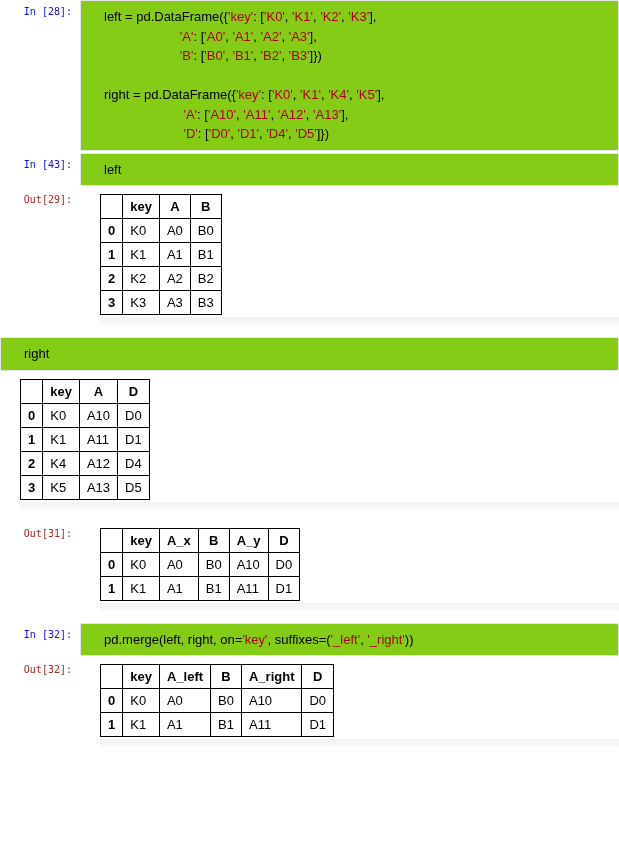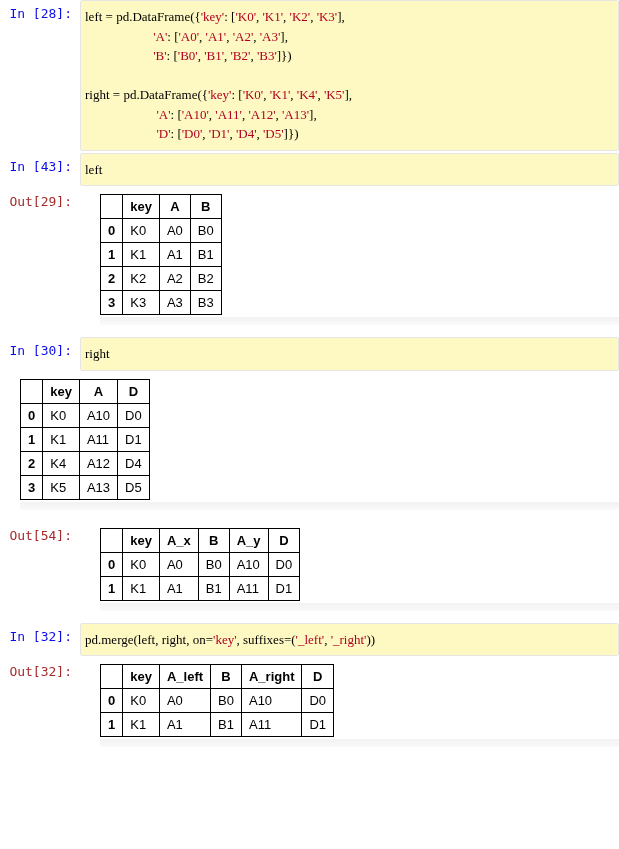--- a/index.html
+++ b/index.html
@@ -1,21 +1,21 @@
 <!DOCTYPE html>
 <html><head>
 <meta charset="utf-8">
 <style>
 body { font-family: Consolas, Menlo, monospace; font-size: 13px; margin: 0; padding: 0; background: #fff; color: #000; width: 619px; }
 .cell { display: flex; margin-bottom: 2px; }
-.prompt { width: 80px; flex-shrink: 0; text-align: right; padding: 6px 8px 0 0; font-size: 13px; box-sizing: border-box; }
+.prompt { width: 80px; flex-shrink: 0; text-align: right; padding: 6px 8px 0 0; font-size: 10px; box-sizing: border-box; }
 .prompt-in { color: #0d0de6; }
 .prompt-out { color: #a52a2a; }
 .area { flex: 1; overflow: hidden; }
-.input-area { background: #fef9c3; border: 1px solid #e5e5e5; border-radius: 2px; padding: 6px 4px; white-space: pre; font-family: Liberation Serif, serif; font-size: 13px; line-height: 1.5; }
+.input-area { background: #84cc16; border: 1px solid #e5e5e5; border-radius: 2px; padding: 6px 23px; white-space: pre; font-family: Liberation Sans, sans-serif; font-size: 13px; line-height: 1.5; }
 .output-area { padding: 4px 0 0 0; }
 .df { border-collapse: collapse; margin: 2px 12px 2px 20px; }
 .df th, .df td { border: 1px solid #000; padding: 4px 7px; font-size: 13px; white-space: nowrap; }
 .df th { font-weight: bold; background: #fff; font-family: Arial, sans-serif; }
 .df td { font-family: Arial, sans-serif; }
 .df .corner { border: 1px solid #000; background: #fff; }
 .tok-kw  { color: #000; }
 .tok-str { color: #b00020; }
 .tok-fn  { color: #000; }
 .tok-op  { color: #000; }
@@ -79,21 +79,20 @@
               <td>K3</td>
               <td>A3</td>
               <td>B3</td>
             </tr>
           </tbody>
         </table>
         <div class="scrollshadow"></div>
       </div>
     </div>
     <div class="cell">
-      <div class="prompt prompt-in">In  [30]:</div>
       <div class="area">
         <div class="input-area"><span class="tok-kw">right</span></div>
       </div>
     </div>
     <div class="cell">
       <div class="area output-area">
         <table class="df">
           <thead>
             <tr>
               <th class="corner"> </th>
@@ -126,21 +125,21 @@
               <td>K5</td>
               <td>A13</td>
               <td>D5</td>
             </tr>
           </tbody>
         </table>
         <div class="scrollshadow"></div>
       </div>
     </div>
     <div class="cell">
-      <div class="prompt prompt-out">Out[54]:</div>
+      <div class="prompt prompt-out">Out[31]:</div>
       <div class="area output-area">
         <table class="df">
           <thead>
             <tr>
               <th class="corner"> </th>
               <th>key</th>
               <th>A_x</th>
               <th>B</th>
               <th>A_y</th>
               <th>D</th>

